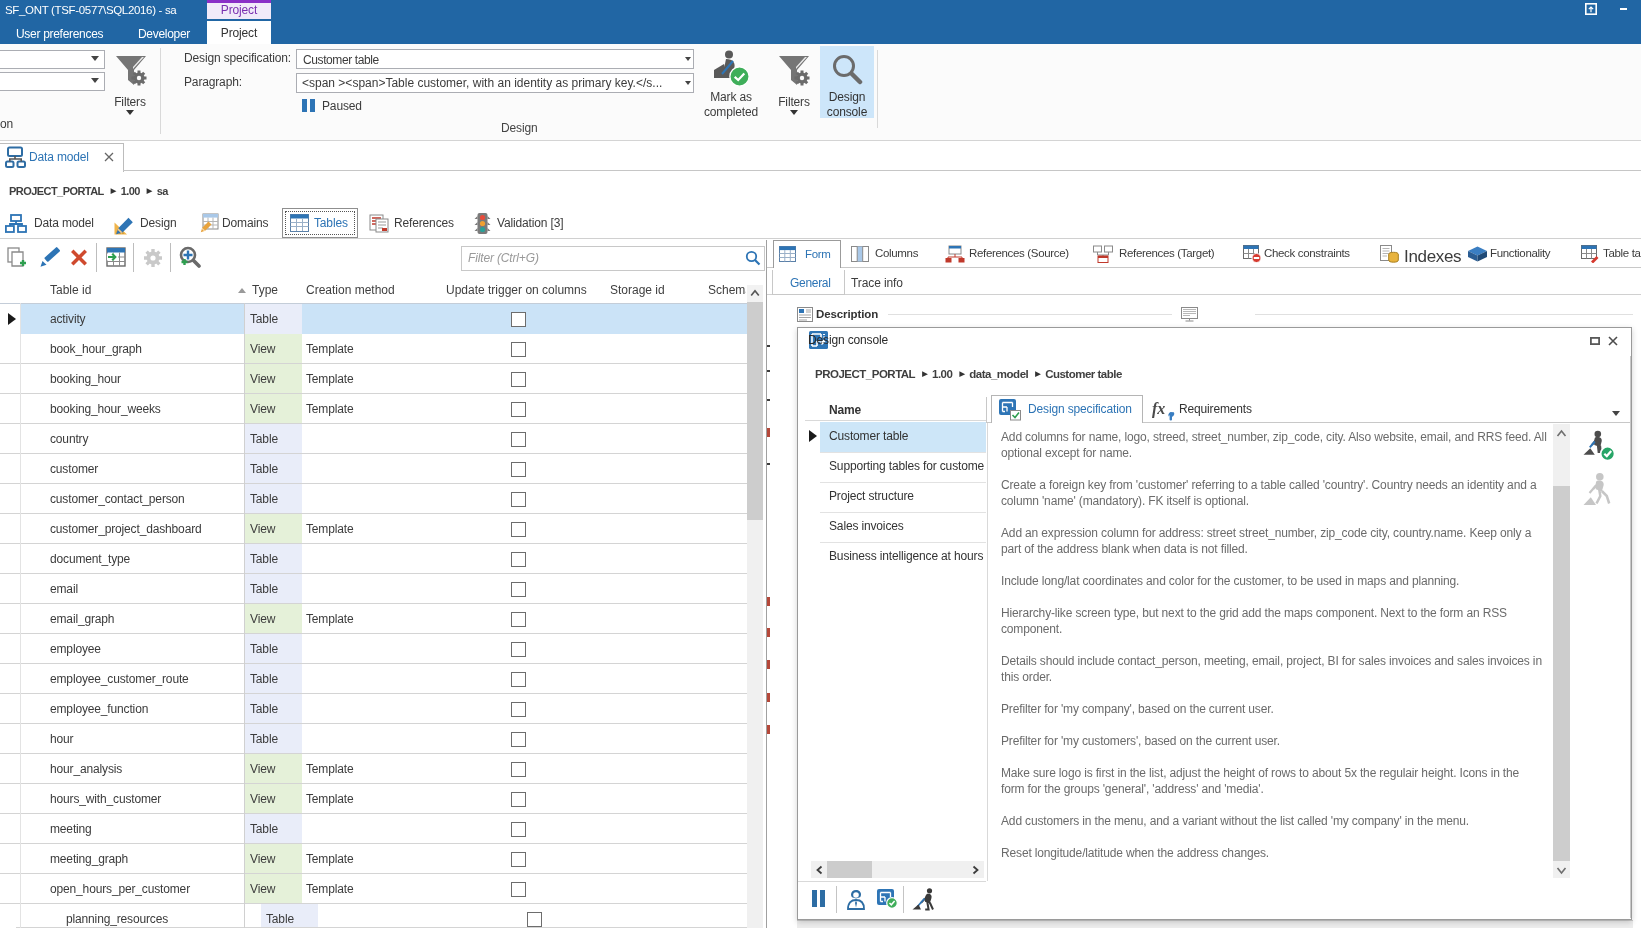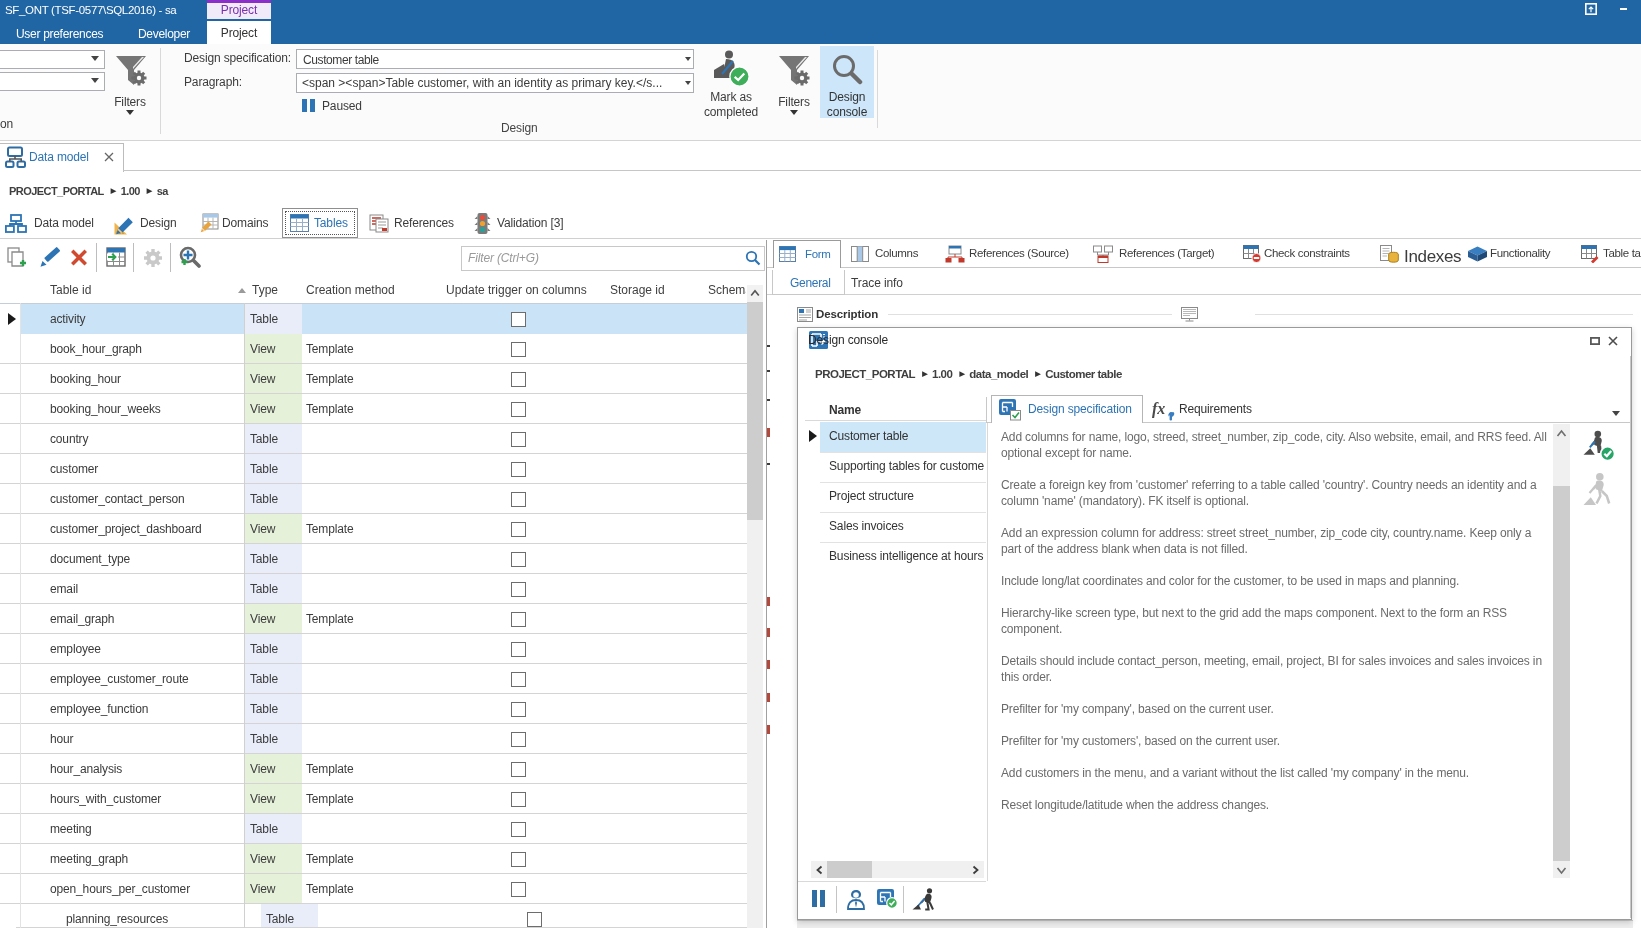--- a/index.html
+++ b/index.html
@@ -636,20 +636,21 @@
 
     <div class="abs spec" style="left:1001px;top:429px;width:546px;line-height:16px;color:#6b6b6b;">
       <p>Add columns for name, logo, streed, street_number, zip_code, city. Also website, email, and RRS feed. All<br>optional except for name.</p>
       <p>Create a foreign key from 'customer' referring to a table called 'country'. Country needs an identity and a<br>column 'name' (mandatory). FK itself is optional.</p>
       <p>Add an expression column for address: street street_number, zip_code city, country.name. Keep only a<br>part of the address blank when data is not filled.</p>
       <p>Include long/lat coordinates and color for the customer, to be used in maps and planning.</p>
       <p>Hierarchy-like screen type, but next to the grid add the maps component. Next to the form an RSS<br>component.</p>
       <p>Details should include contact_person, meeting, email, project, BI for sales invoices and sales invoices in<br>this order.</p>
       <p>Prefilter for 'my company', based on the current user.</p>
       <p>Prefilter for 'my customers', based on the current user.</p>
+      <p>Make sure logo is first in the list, adjust the height of rows to about 5x the regulair height. Icons in the<br>form for the groups 'general', 'address' and 'media'.</p>
       <p>Add customers in the menu, and a variant without the list called 'my company' in the menu.</p>
       <p>Reset longitude/latitude when the address changes.</p>
     </div>
 
     <div class="abs" style="left:1553px;top:424px;width:17px;height:454px;background:#f0f0f0;"></div>
     <svg class="abs" style="left:1556px;top:429px;" width="11" height="9" viewBox="0 0 11 9">
       <path d="M1.5 7 L5.5 2 L9.5 7" fill="none" stroke="#6e6e6e" stroke-width="1.6"></path>
     </svg>
     <div class="abs" style="left:1553px;top:486px;width:17px;height:375px;background:#cdcdcd;"></div>
     <svg class="abs" style="left:1556px;top:866px;" width="11" height="9" viewBox="0 0 11 9">

